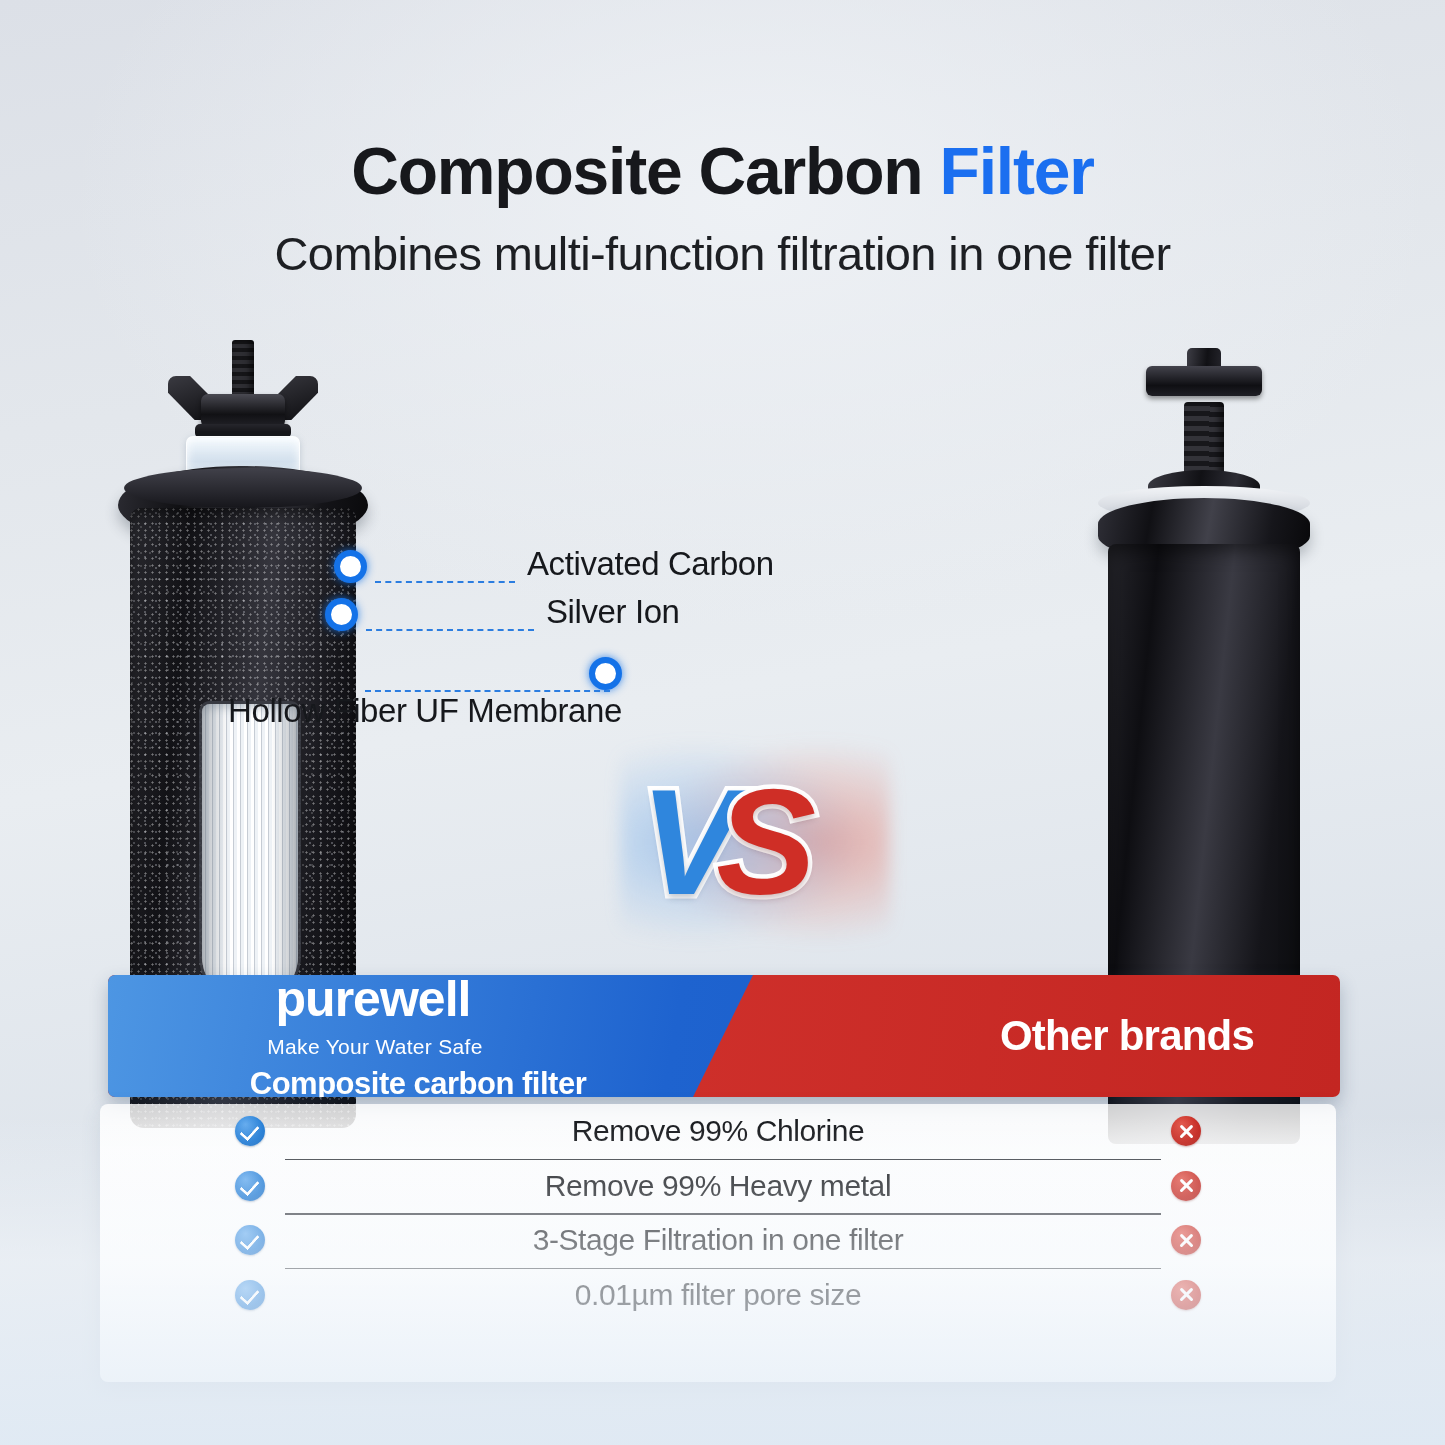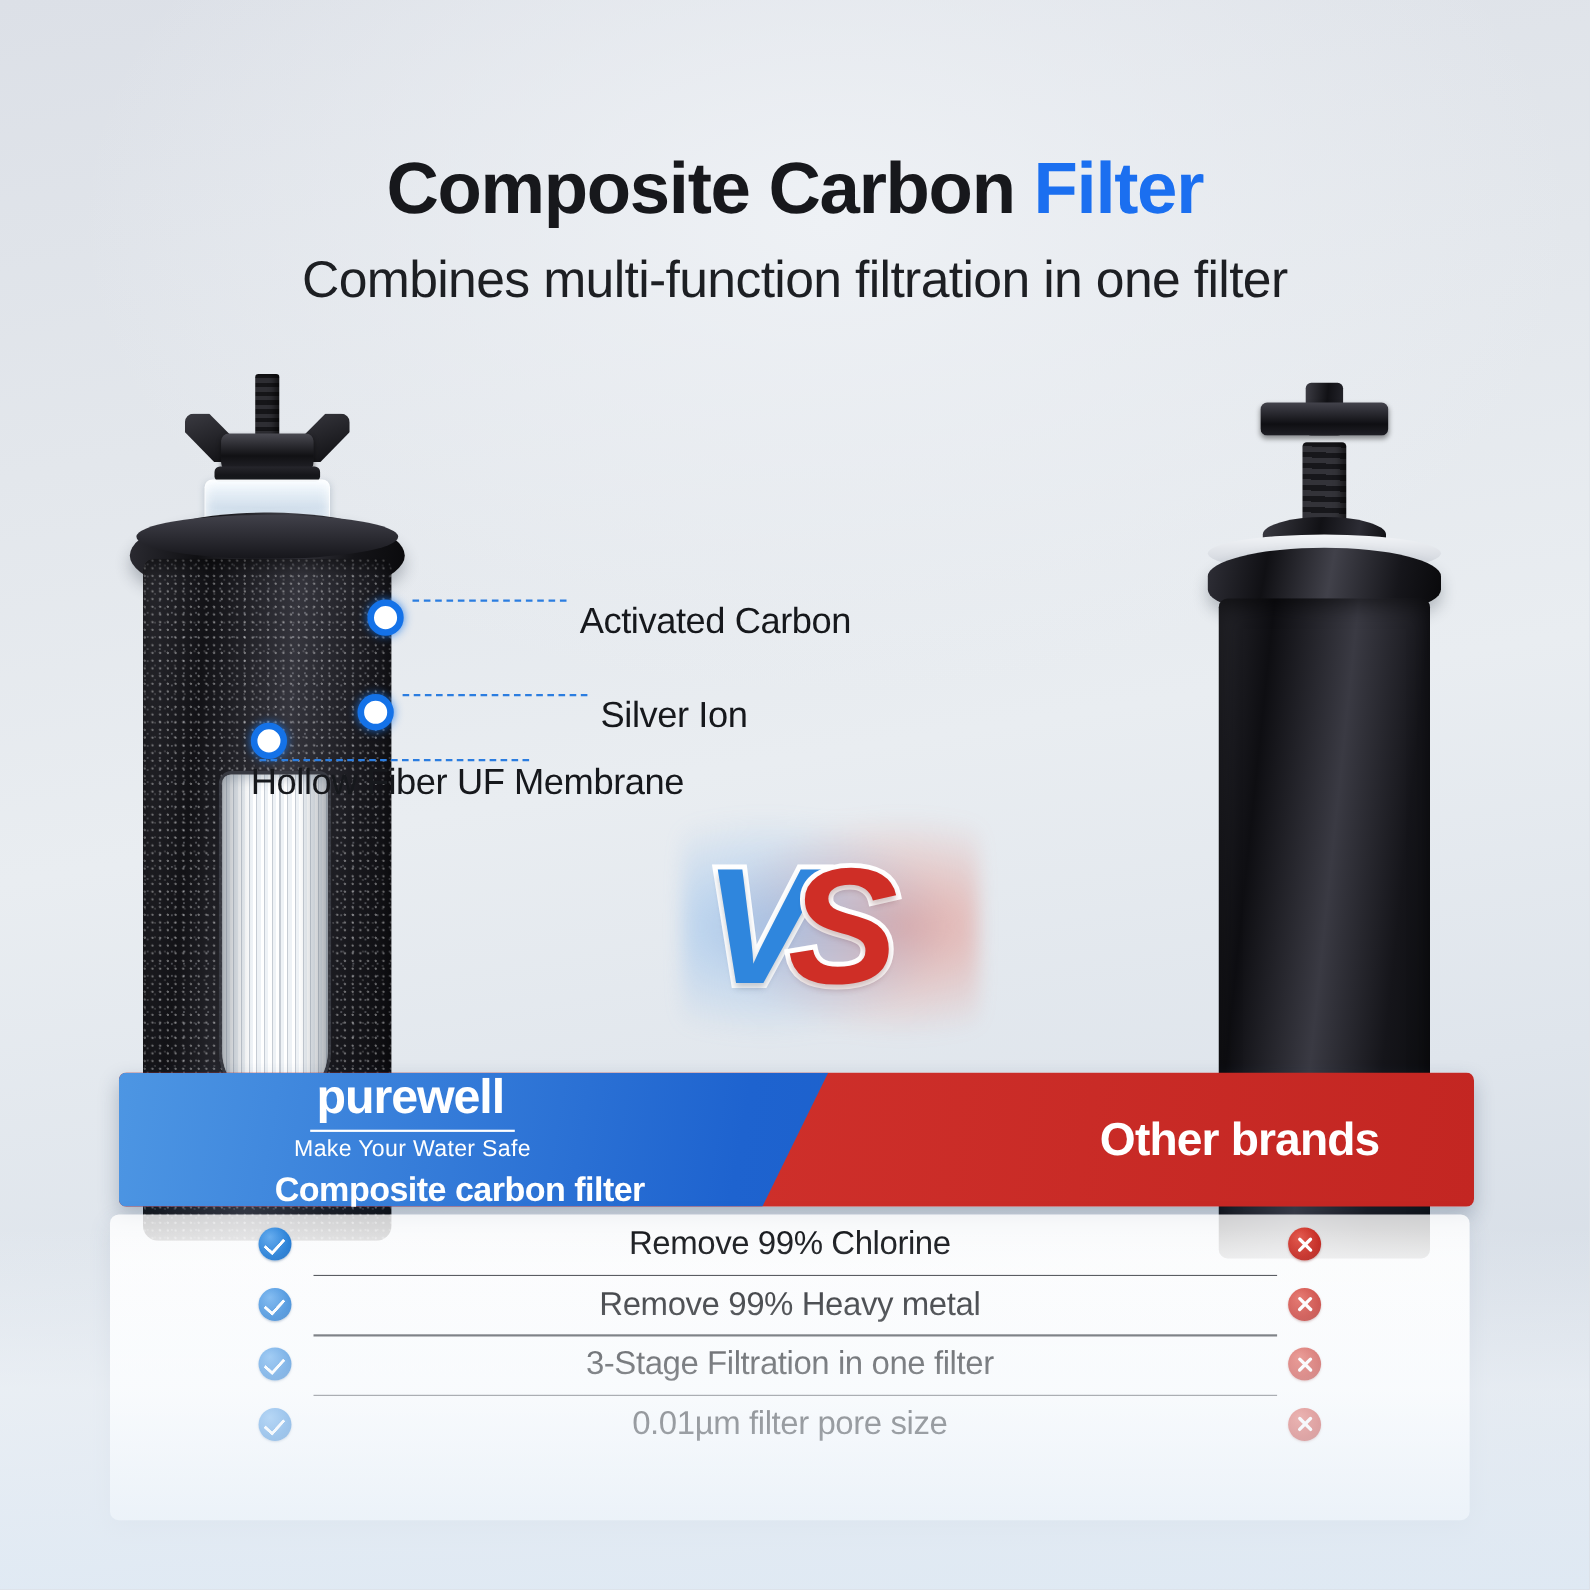--- a/index.html
+++ b/index.html
@@ -151,37 +151,37 @@
     box-shadow:0 8px 14px rgba(40,50,62,.28);
   }
   .rf-body{
     position:absolute; left:10px; top:196px; width:192px; height:600px; border-radius:8px;
     background:linear-gradient(96deg,#26262c 0%,#0e0e12 20%,#3a3a43 50%,#15151a 76%,#090a0c 100%);
     box-shadow:inset 0 6px 18px rgba(0,0,0,.5);
   }
 
   
   .callouts{ position:absolute; left:0; top:0; width:1445px; height:1445px; pointer-events:none; }
-  .callout{ position:absolute; display:flex; align-items:flex-start; pointer-events:auto; }
+  .callout{ position:absolute; display:flex; align-items:flex-end; pointer-events:auto; }
   .dot{
     width:21px; height:21px; border-radius:50%; flex:none;
     background:#ffffff; border:6px solid #1472e8;
     box-shadow:0 0 9px rgba(26,118,232,.85);
   }
   .dash{
     height:0; flex:none;
     border-top:2.5px dashed #2b7de0;
     margin:0 12px 0 8px;
   }
   .co-label{
     font-size:33px; color:#16181c; letter-spacing:-.4px; white-space:nowrap;
   }
   #callout-0{ left:334px; top:545px; }
   #callout-0 .dash{ width:140px; }
-  #callout-1{ left:305px; top:631px;padding-left:20px; }
+  #callout-1{ left:305px; top:593px;padding-left:20px; }
   #callout-1 .dash{ width:168px; }
   #callout-2{ left:228px; top:657px;flex-direction:column; }
   #callout-2 .dash{ width:245px; }
 
   
   #vs-badge{
     position:absolute; left:640px; top:752px; width:230px; height:180px;
     display:flex; align-items:center; 
   }
   #vs-badge::before{
@@ -220,21 +220,21 @@
     position:absolute; inset:0;
     background:linear-gradient(100deg,#4d96e3 0%,#1e63cf 46%,#1656c3 100%);
     clip-path:polygon(0 0, 645px 0, 585px 122px, 0 122px);
   }
   .bn-left{
     position:absolute; left:0; top:0; width:620px; height:122px;
     display:flex; flex-direction:column; align-items:center; justify-content:center;
     gap:2px;
   }
   .logo-word{
-    font-size:44px; font-weight:bold; color:#ffffff;
+    font-size:50px; font-weight:bold; color:#ffffff;
     letter-spacing:-1px; line-height:1; margin-left:-90px;
   }
   .logo-rule{
     width:186px; height:2px; background:#ffffff; margin:5px 0 3px -86px;
   }
   .logo-tag{
     font-size:21px; color:#ffffff; letter-spacing:.3px; line-height:1; margin-left:-86px;
   }
   .bn-left-sub{
     font-size:31px; font-weight:bold; color:#ffffff; letter-spacing:-.5px;

